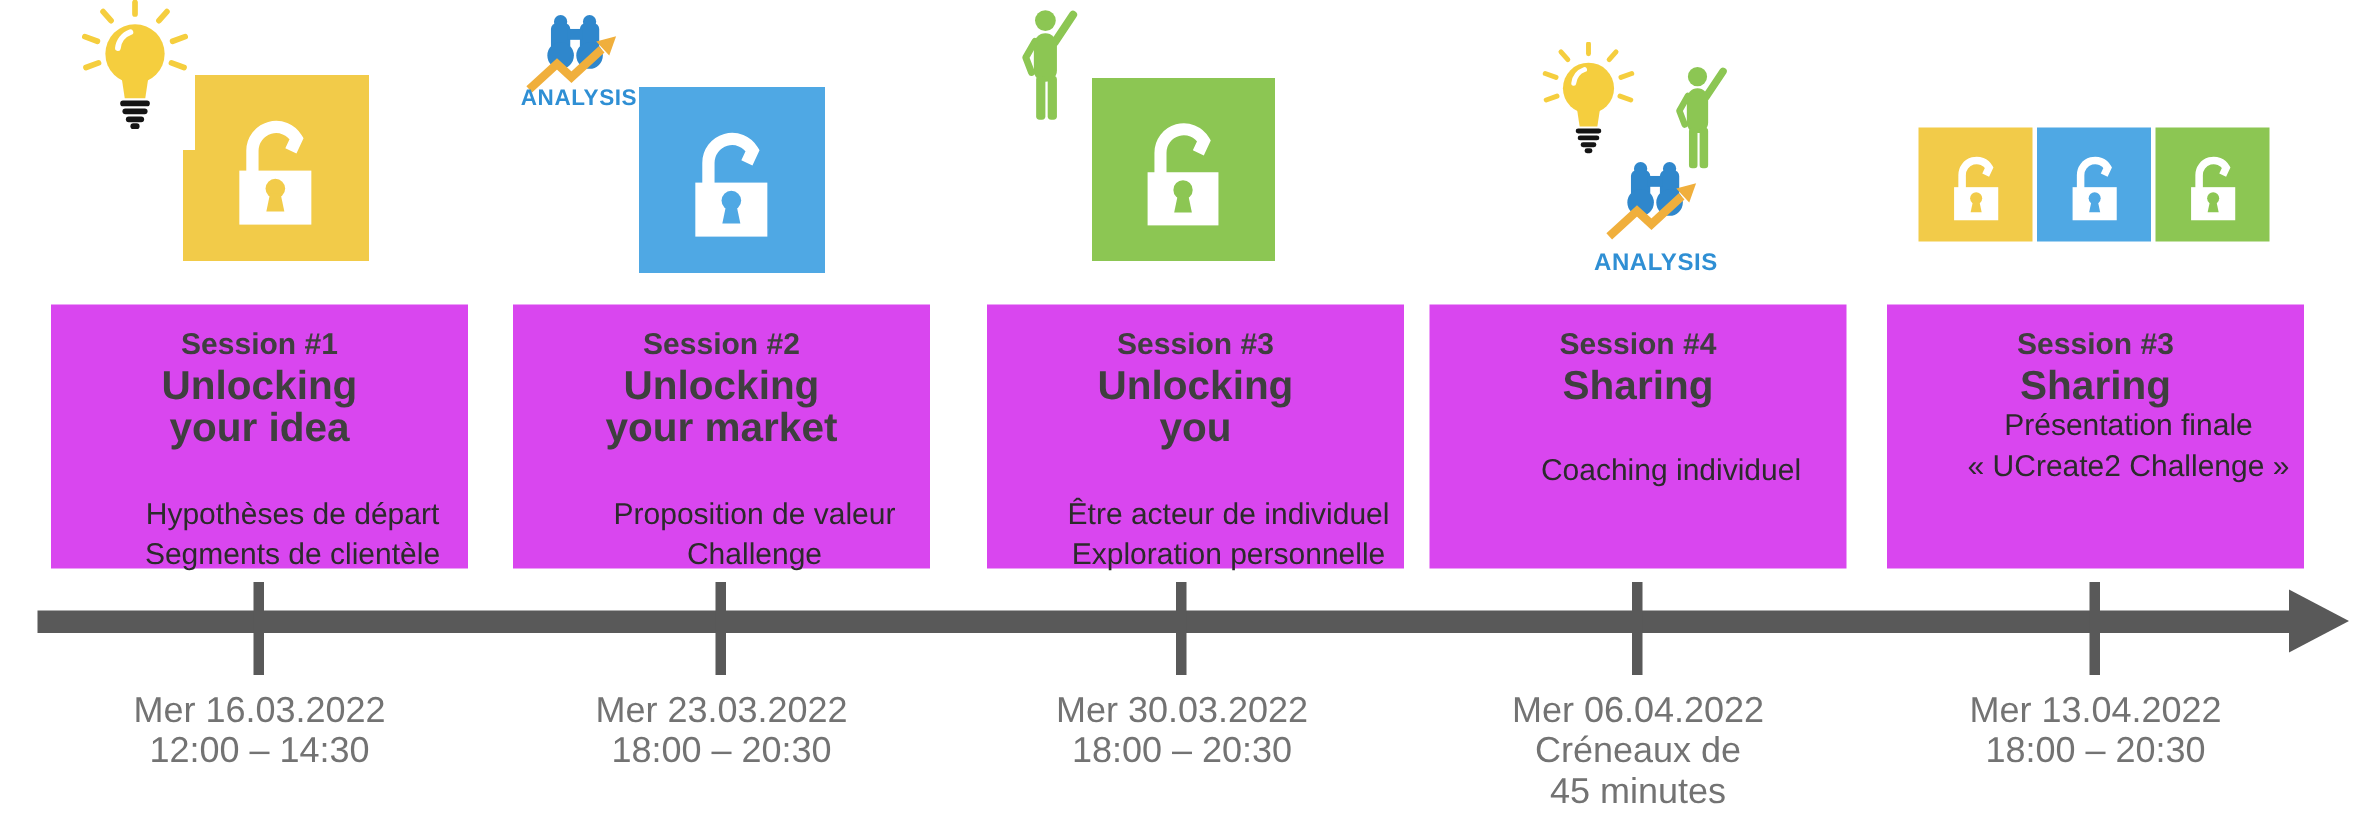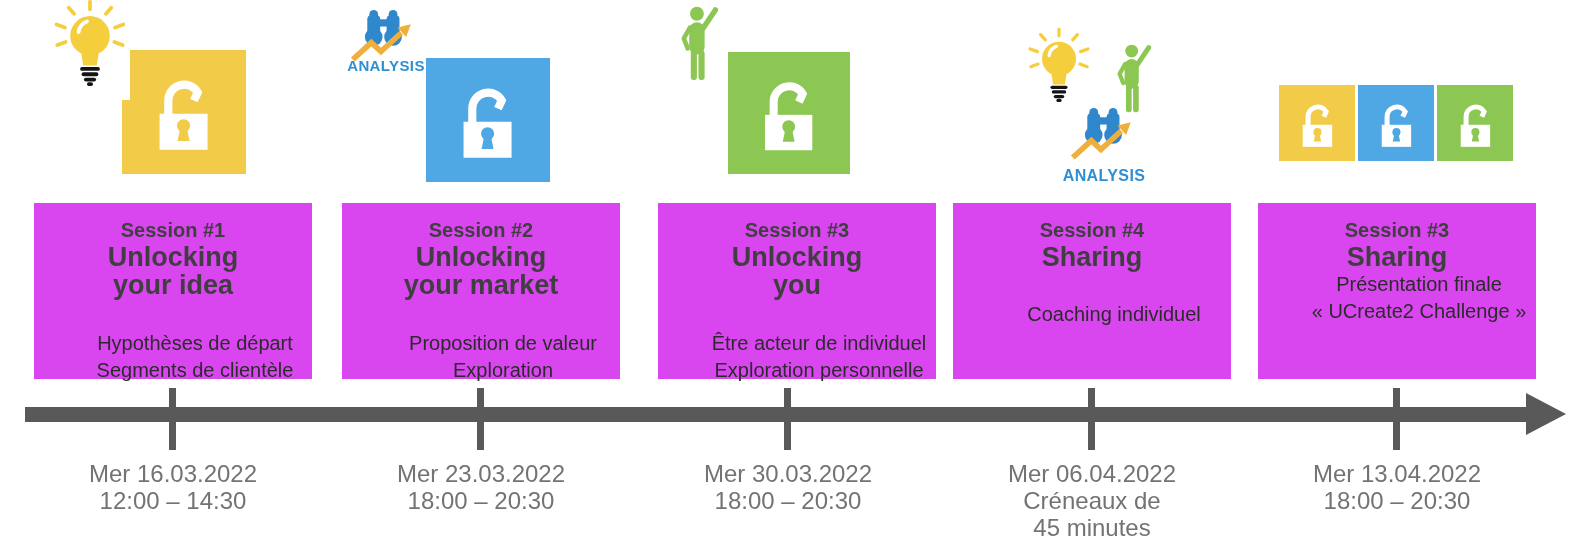--- a/index.html
+++ b/index.html
@@ -168,21 +168,21 @@
   </div>
 
   <div class="box" style="left:342px;">
     <div class="slabel">Session #2</div>
     <div class="stitle">
       <div>Unlocking</div>
       <div>your market</div>
     </div>
     <div class="sdetails m1">
       <div>Proposition de valeur</div>
-      <div>Exploration</div>
+      <div>Challenge</div>
     </div>
   </div>
 
   <div class="box" style="left:638px;margin-left:20px;">
     <div class="slabel">Session #3</div>
     <div class="stitle">
       <div>Unlocking</div>
       <div>you</div>
     </div>
     <div class="sdetails m1">

